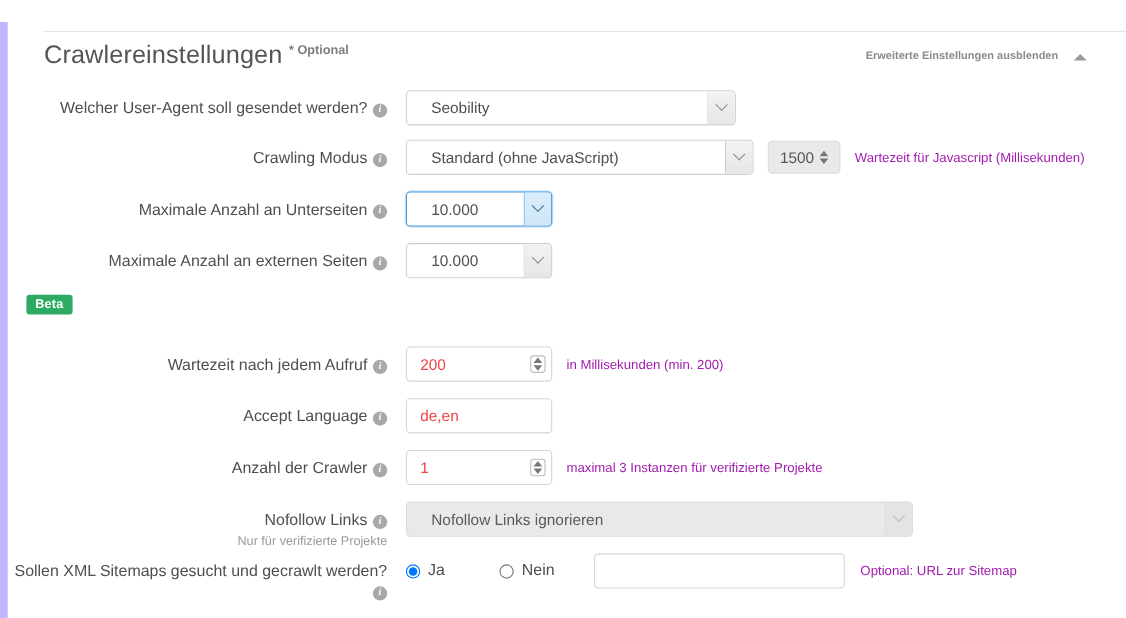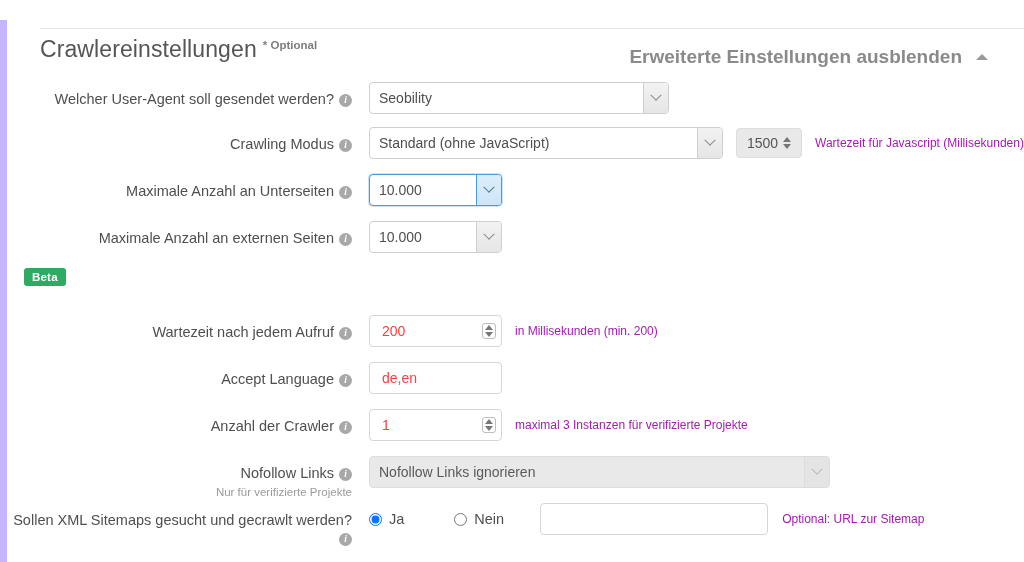--- a/index.html
+++ b/index.html
@@ -65,21 +65,21 @@
   .toggle-advanced {
     position: absolute;
     right: 36px;
     top: 10px;
     display: flex;
     align-items: center;
     gap: 14px;
     cursor: pointer;
   }
   .toggle-advanced .t-label {
-    font-size: 19px;
+    font-size: 10px;
     font-weight: bold;
     color: #8a8a8a;
   }
   .caret-up {
     width: 0; height: 0;
     border-left: 6px solid transparent;
     border-right: 6px solid transparent;
     border-bottom: 6px solid #9a9a9a;
   }
 
@@ -142,21 +142,21 @@
     position: relative;
     height: 32px;
     border: 1px solid #cfcfcf;
     border-radius: 4px;
     background: #fff;
     box-sizing: border-box;
     display: flex;
     align-items: center;
     font-size: 14px;
     color: #4f4f4f;
-    padding-left: 9px;
+    padding-left: 22px;
     cursor: default;
   }
   .select .arrow-box {
     position: absolute;
     right: 0;
     top: 0;
     bottom: 0;
     width: 24px;
     background: linear-gradient(#f2f2f2, #e6e6e6);
     border-left: 1px solid #cfcfcf;
@@ -187,21 +187,21 @@
     border-color: #dcdcdc;
     color: #5a5a5a;
   }
   .select.disabled .arrow-box {
     background: #e4e4e4;
     border-left: 1px solid #dcdcdc;
   }
   .select.disabled .chev { border-color: #bbbbbb; }
 
   .w-ua      { width: 300px; }
-  .w-mode    { width: 354px; }
+  .w-mode    { width: 316px; }
   .w-num     { width: 133px; }
   .w-nofollow{ width: 461px; }
 
   .txtinput {
     height: 32px;
     border: 1px solid #d6d6d6;
     border-radius: 4px;
     background: #fff;
     box-sizing: border-box;
     font-family: "Liberation Sans", sans-serif;

